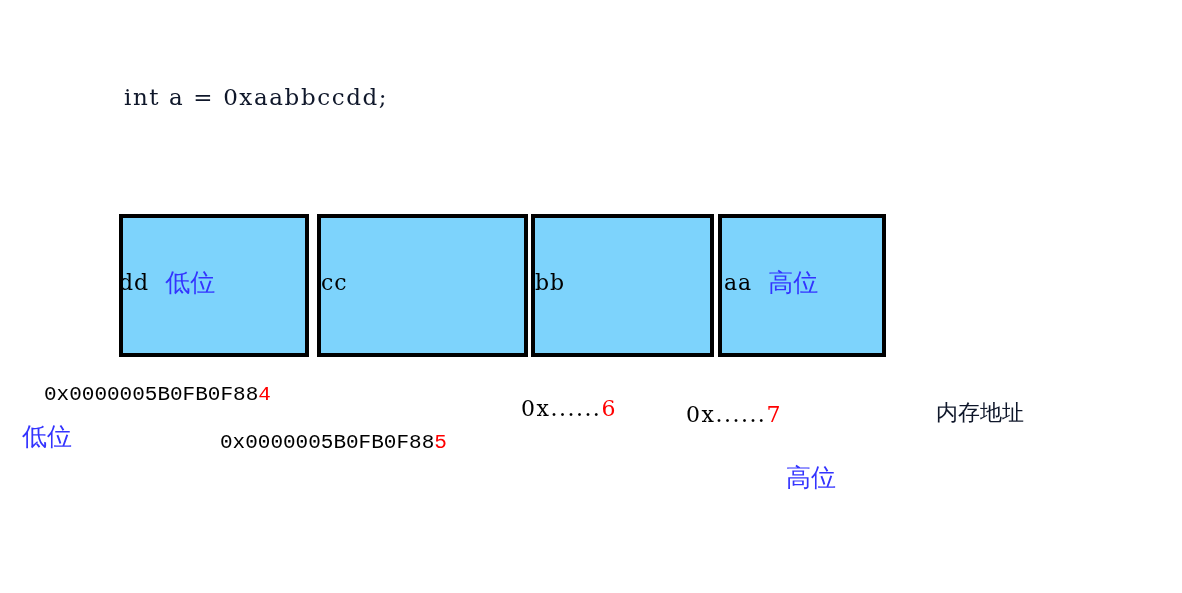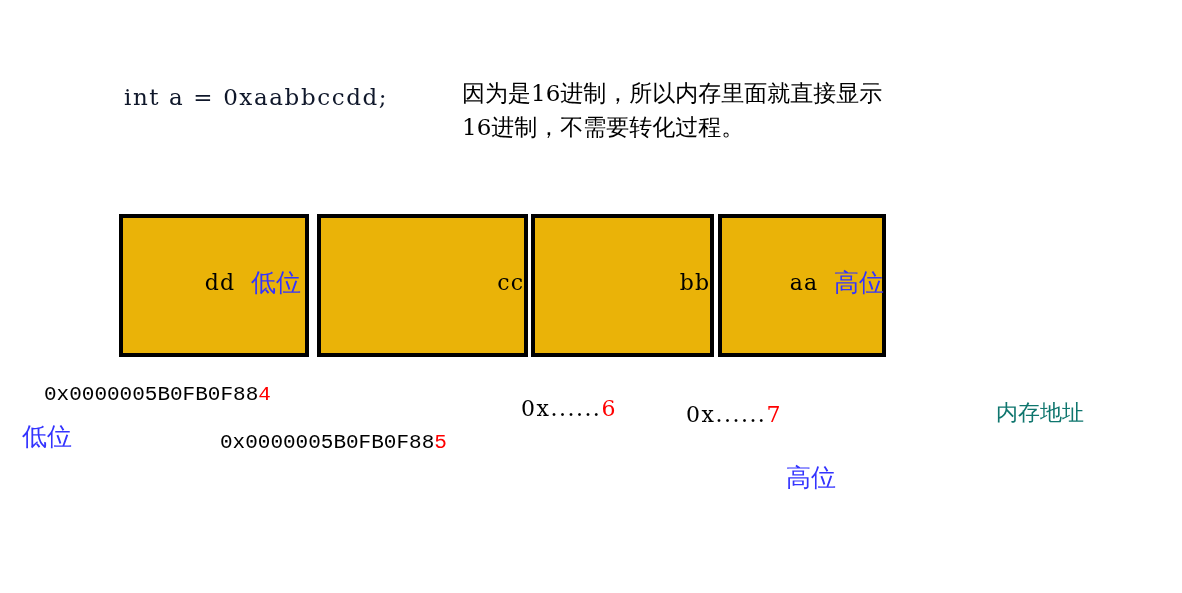--- a/index.html
+++ b/index.html
@@ -46,26 +46,26 @@
   
   .mem-strip {
     left: 119px;
     top: 214px;
     display: flex;
     align-items: stretch;
   }
   .mem-cell {
     position: relative;
     border: 4px solid #000000;
-    background: #eab308;
+    background: #7dd3fc;
     box-sizing: border-box;
     height: 143px;
     display: flex;
     align-items: center;
-    justify-content: flex-end;
+    justify-content: flex-start;
   }
   .mem-cell.c0 { width: 190px; }
   .mem-cell.c1 { width: 211px; margin-left: 8px; }
   .mem-cell.c2 { width: 183px; margin-left: 3px; }
   .mem-cell.c3 { width: 168px; margin-left: 4px; }
 
   .cell-inner {
     display: flex;
     align-items: center;
     justify-content: center;
@@ -116,39 +116,35 @@
     font-family: "DejaVu Serif", "Liberation Serif", serif;
     font-size: 25px;
     color: #3333ff;
     white-space: pre;
   }
   .endian-low  { left: 22px;  top: 420px; }
   .endian-high { left: 786px; top: 461px; }
 
   
   .caption {
-    left: 996px;
+    left: 936px;
     top: 398px;
     font-family: "DejaVu Serif", "Liberation Serif", serif;
     font-size: 22px;
-    color: #0f766e;
+    color: #0f172a;
     white-space: pre;
   }
 </style>
 </head>
 <body>
 
 <div id="canvas">
 
   <div class="abs code-line">int a = 0xaabbccdd;</div>
 
-  <div class="abs note">
-    <div>因为是16进制，所以内存里面就直接显示</div>
-    <div>16进制，不需要转化过程。</div>
-  </div>
 
   <div class="abs mem-strip">
 
     <div class="mem-cell c0">
       <div class="cell-inner">
         <span class="cell-hex">dd</span>
         <span class="cell-tag">低位</span>
       </div>
     </div>
 

